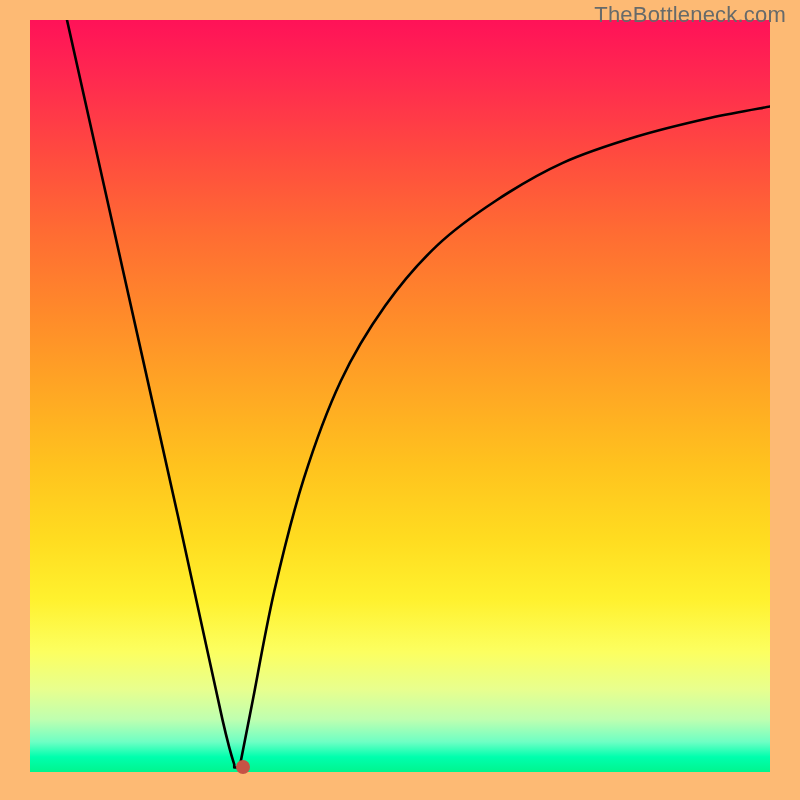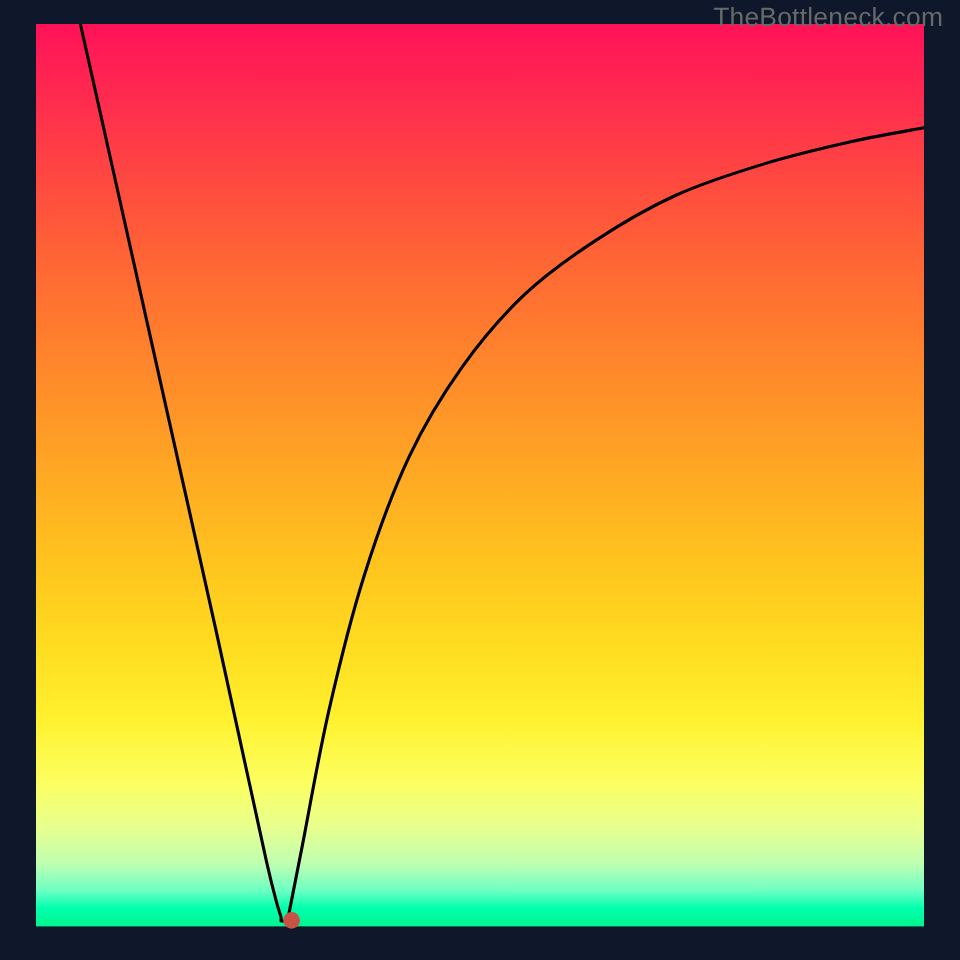--- a/index.html
+++ b/index.html
@@ -8,21 +8,21 @@
     width: 800px;
     height: 800px;
     overflow: hidden;
     background: #000;
     font-family: Arial, Helvetica, sans-serif;
   }
   .frame {
     position: relative;
     width: 800px;
     height: 800px;
-    background: #0f172a;
+    background: #fdba74;
   }
   .watermark {
     position: absolute;
     top: 2px;
     right: 14px;
     color: #666a6a;
     font-size: 22px;
     font-weight: 500;
     letter-spacing: 0.2px;
     z-index: 30;

